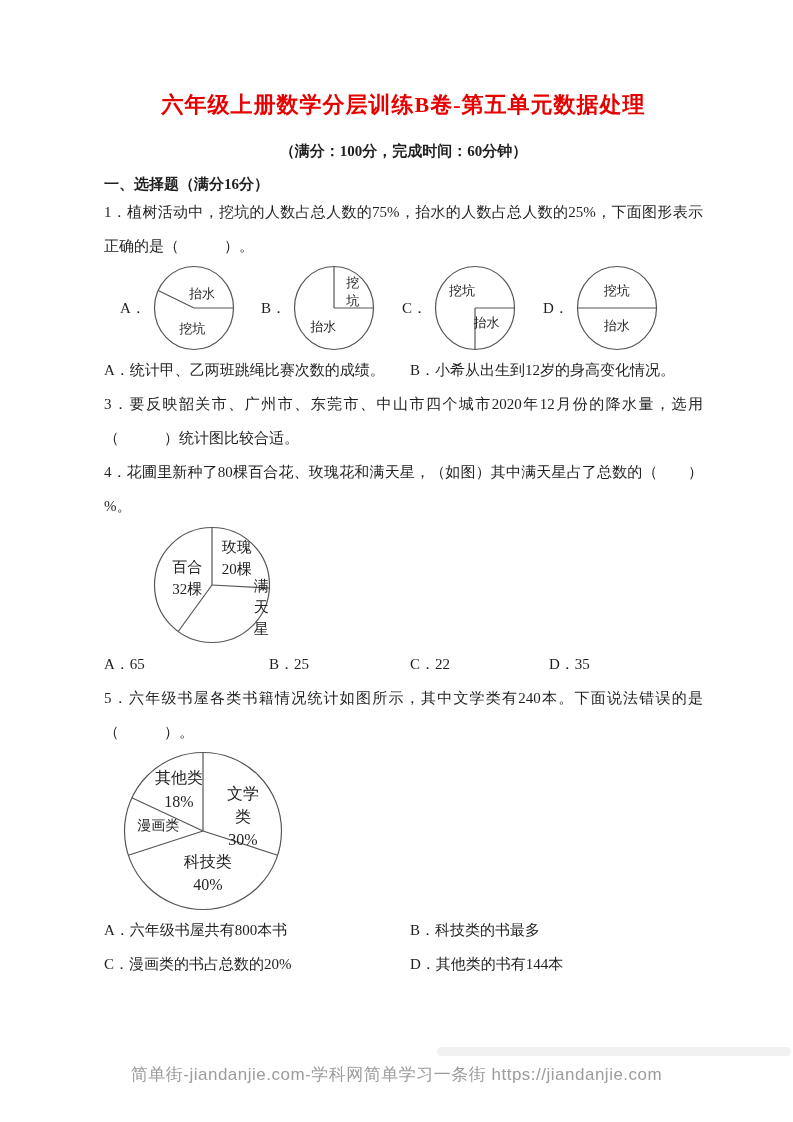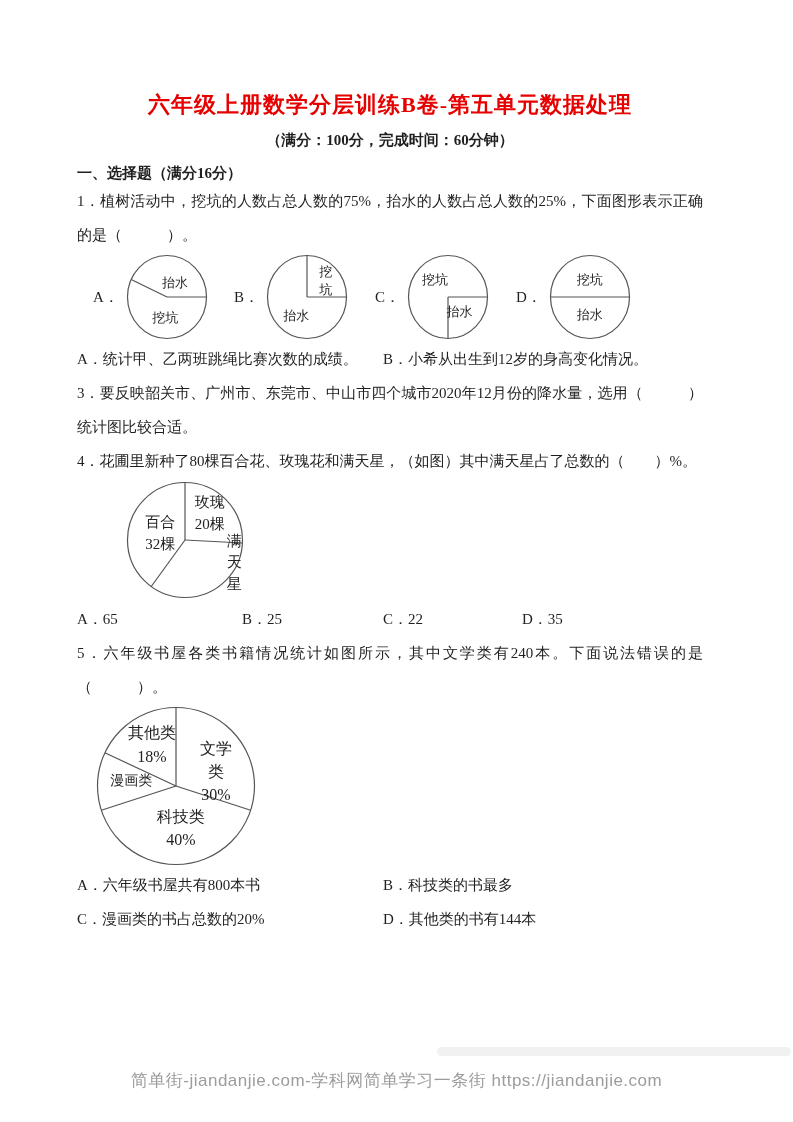--- a/index.html
+++ b/index.html
@@ -1,25 +1,25 @@
 <!DOCTYPE html>
 <html><head>
 <meta charset="utf-8">
 <style>
   html,body{margin:0;padding:0;background:#ffffff;}
   .page{
     width:793px;height:1122px;position:relative;overflow:hidden;background:#ffffff;
     font-family:"Liberation Serif","DejaVu Serif",serif;color:#1f1f1f;
   }
-  .content{padding:0 90px 0 77px;}
+  .content{padding:0 90px 0 104px;}
   .title{
     padding-top:90px;font-size:22px;line-height:30px;font-weight:bold;
     text-align:center;letter-spacing:1px;
   }
-  .subtitle{margin-top:10px;font-size:15px;line-height:21px;font-weight:bold;text-align:center;}
+  .subtitle{margin-top:21px;font-size:15px;line-height:21px;font-weight:bold;text-align:center;}
   .sec-heading{margin-top:12px;font-size:15px;line-height:21px;font-weight:bold;}
   p.q{margin:0;font-size:15px;line-height:34px;text-align:justify;}
   
   .pies-row{display:flex;align-items:center;margin:2px 0;}
   .pie-group{display:flex;align-items:center;width:141px;flex:0 0 141px;}
   .pie-group.first{margin-left:16px;}
   .opt-letter{font-size:15px;margin-right:7px;}
   .pie-box{position:relative;}
   .pie-sm{width:82px;height:86px;}
   .pie-md{width:118px;height:118px;margin:3px 0 3px 49px;}
@@ -38,21 +38,21 @@
   .c4-2{width:141px;}
   .c4-3{width:139px;}
   
   .watermark-bar{
     position:absolute;left:437px;top:1047px;width:354px;height:9px;
     background:#f1f1f1;border-radius:5px;
   }
   .footer{
     position:absolute;left:0;top:1063px;width:100%;text-align:center;
     font-family:"Liberation Sans","DejaVu Sans",sans-serif;
-    font-size:17px;color:#9c9c9c;letter-spacing:0.5px;margin-top:6px;
+    font-size:17px;color:#9c9c9c;letter-spacing:0.5px;
   }
 </style>
 </head>
 <body>
 
 <div class="page">
   <div class="content">
     <div class="title" style="color: rgb(230, 0, 0);">六年级上册数学分层训练B卷-第五单元数据处理</div>
     <div class="subtitle">（满分：100分，完成时间：60分钟）</div>
     <div class="sec-heading">一、选择题（满分16分）</div>

